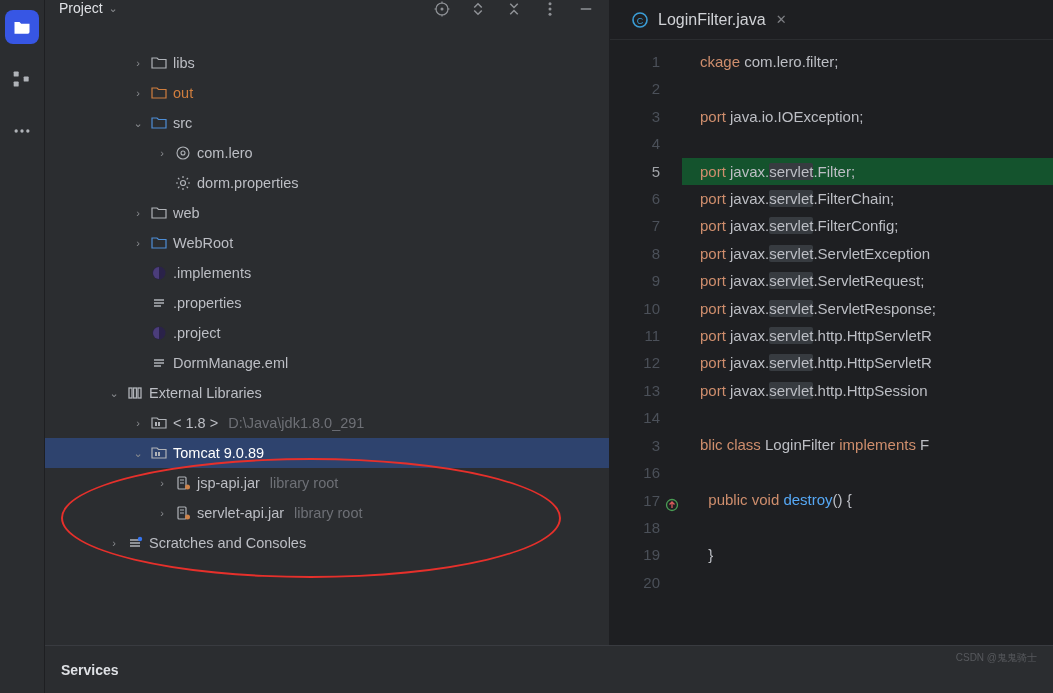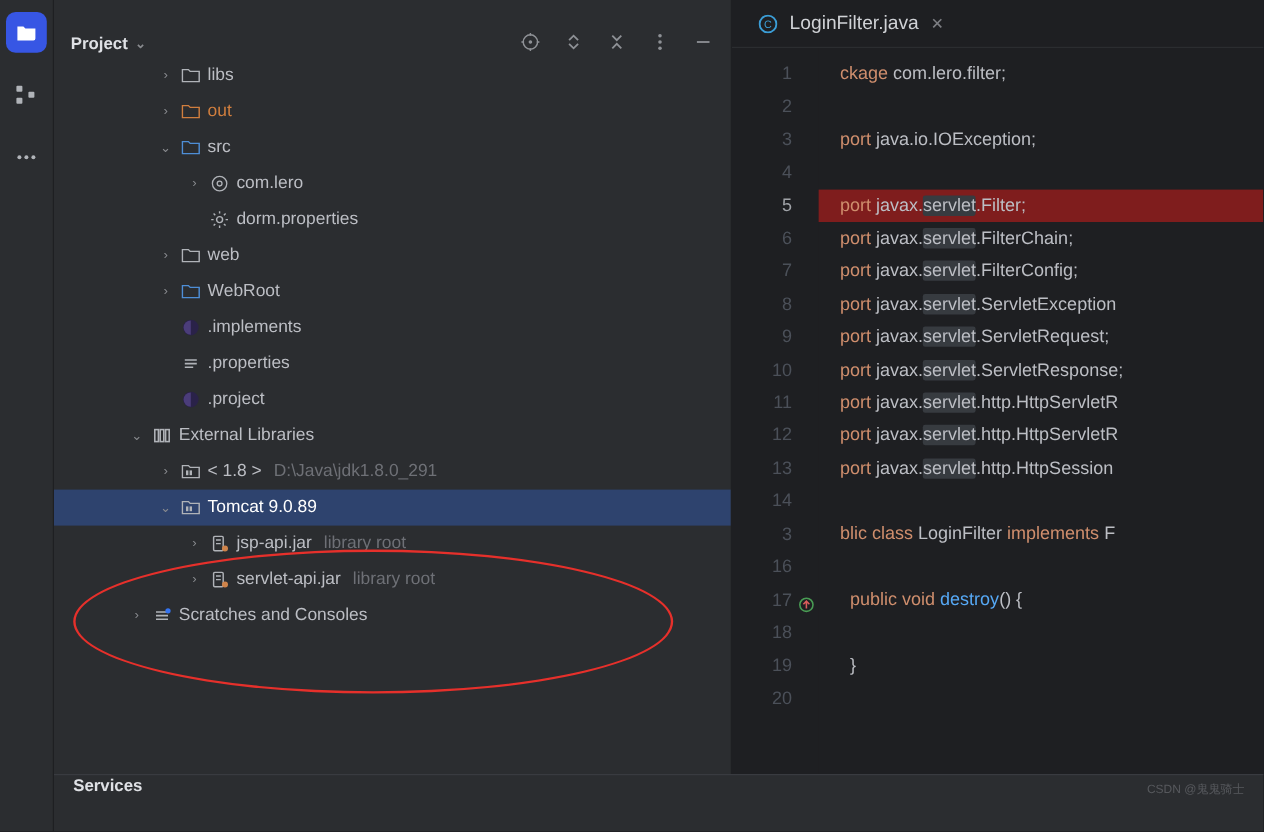--- a/index.html
+++ b/index.html
@@ -5,21 +5,21 @@
 * { margin:0; padding:0; box-sizing:border-box; font-family:'Segoe UI',Arial,sans-serif; }
 html,body { width:1053px; height:693px; overflow:hidden; background:#1e1f22; color:#bcbec4; }
 .root { display:flex; height:100%; }
 .activity { width:45px; background:#2b2d30; display:flex; flex-direction:column; align-items:center; padding-top:10px; gap:18px; border-right:1px solid #1e1f22; }
 .act-btn { width:34px; height:34px; display:flex; align-items:center; justify-content:center; border-radius:8px; cursor:pointer; }
 .act-btn.active { background:#3756e4; }
 .act-btn svg { width:20px; height:20px; }
 .main { flex:1; display:flex; flex-direction:column; }
 .top { flex:1; display:flex; min-height:0; }
 .panel { width:565px; background:#2b2d30; display:flex; flex-direction:column; border-right:1px solid #1e1f22; }
-.phead { height:44px; display:flex; align-items:flex-end; padding:0 14px;font-weight:bold; }
+.phead { height:44px; display:flex; align-items:flex-start; padding:0 14px; }
 .plabel { font-size:14px; color:#dfe1e5; display:flex; align-items:center; gap:6px; cursor:pointer; }
 .pacts { margin-left:auto; display:flex; gap:18px; align-items:center; }
 .pact { width:18px; height:18px; display:flex; align-items:center; justify-content:center; cursor:pointer; opacity:0.75; }
 .tree { flex:1; overflow:auto; padding-top:4px; position:relative; font-size:14.5px; }
 .trow { height:30px; display:flex; align-items:center; gap:6px; cursor:pointer; white-space:nowrap; }
 .trow.sel { background:#2e436e; color:#fff; }
 .trow.sel .lbl { color:#fff; }
 .arr { width:14px; height:14px; display:inline-flex; align-items:center; justify-content:center; font-size:11px; color:#898b8f; flex-shrink:0; }
 .ico { width:16px; height:16px; display:inline-flex; align-items:center; justify-content:center; flex-shrink:0; }
 .lbl { color:#bcbec4; }
@@ -31,23 +31,23 @@
 .tabs { height:40px; display:flex; align-items:center; padding-left:10px; border-bottom:1px solid #2b2d30; }
 .tab { display:flex; align-items:center; gap:10px; padding:0 12px; height:100%; cursor:pointer; }
 .tab .x { opacity:0.6; font-size:13px; }
 .code { flex:1; display:flex; font-family:'JetBrains Mono','Consolas',monospace; font-size:15px; line-height:27.4px; overflow:hidden; }
 .gut { width:72px; text-align:right; color:#4b5059; padding-top:8px; background:#1e1f22; }
 .gut div { padding-right:22px; position:relative; }
 .cur { color:#a0a3a8; }
 .mark { position:absolute; right:3px; top:6px; width:14px; height:14px; }
 .src { flex:1; padding-top:8px; padding-left:18px; white-space:pre; overflow:hidden; }
 .src .ln { height:27.4px; }
-.ln.hl { background:#7f1d1d; margin-left:-18px; padding-left:18px; }
+.ln.hl { background:#14532d; margin-left:-18px; padding-left:18px; }
 .kw{color:#cf8e6d}.str{color:#bcbec4}.fn{color:#56a8f5}.sh{background:#373b40;border-radius:2px}
-.srv { height:48px; border-top:1px solid #393b40; background:#2b2d30; display:flex; align-items:flex-start; padding:0 16px; }
+.srv { height:48px; border-top:1px solid #393b40; background:#2b2d30; display:flex; align-items:center; padding:0 16px; }
 .srv .t { font-weight:600; font-size:14px; color:#dfe1e5; }
 .water { position:fixed; bottom:28px; right:16px; font-size:10px; color:#7b7d82; opacity:0.55; pointer-events:none; }
 </style>
 </head>
 <body>
 
 <div class="root">
   <div class="activity">
     <div class="act-btn active">
       <svg viewBox="0 0 24 24" fill="none" stroke="#fff" stroke-width="2">
@@ -198,20 +198,29 @@
             </div>
             <div class="trow i1">
               <span class="arr"></span>
               <span class="ico">
                 <svg viewBox="0 0 16 16">
                   <circle cx="8" cy="8" r="6.5" fill="#2a2249"></circle>
                   <path d="M8 2a6 6 0 0 0 0 12" fill="#4b3d7a"></path>
                 </svg>
               </span>
               <span class="lbl ">.project</span>
+            </div>
+            <div class="trow i1">
+              <span class="arr"></span>
+              <span class="ico">
+                <svg viewBox="0 0 16 16" fill="none" stroke="#b0b3b8" stroke-width="1.3">
+                  <path d="M3 5h10M3 8h10M3 11h7"></path>
+                </svg>
+              </span>
+              <span class="lbl ">DormManage.eml</span>
             </div>
             <div class="trow iE">
               <span class="arr">⌄</span>
               <span class="ico">
                 <svg viewBox="0 0 16 16" fill="none" stroke="#b0b3b8" stroke-width="1.3">
                   <rect x="2" y="3" width="3" height="10"></rect>
                   <rect x="6.5" y="3" width="3" height="10"></rect>
                   <rect x="11" y="3" width="3" height="10"></rect>
                 </svg>
               </span>

